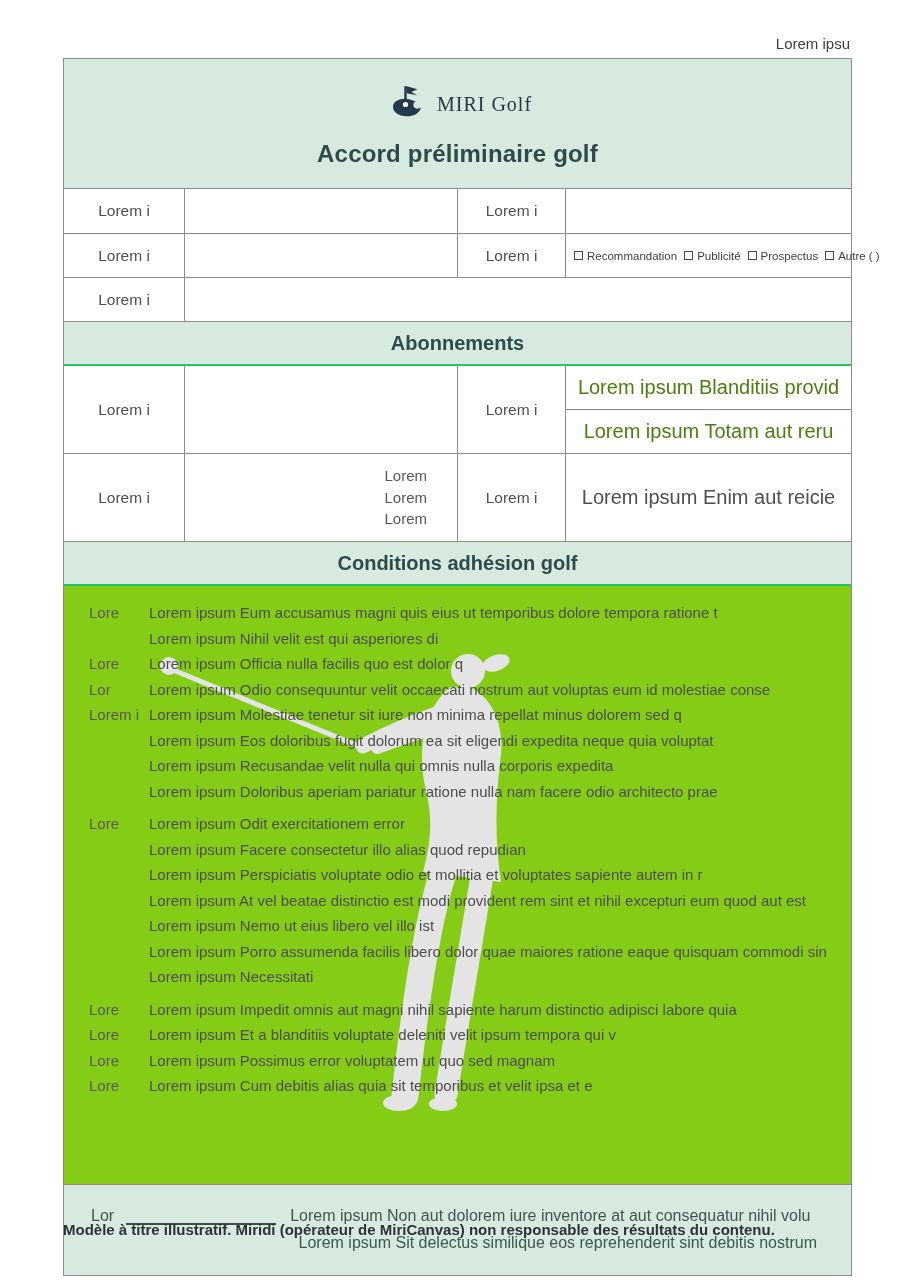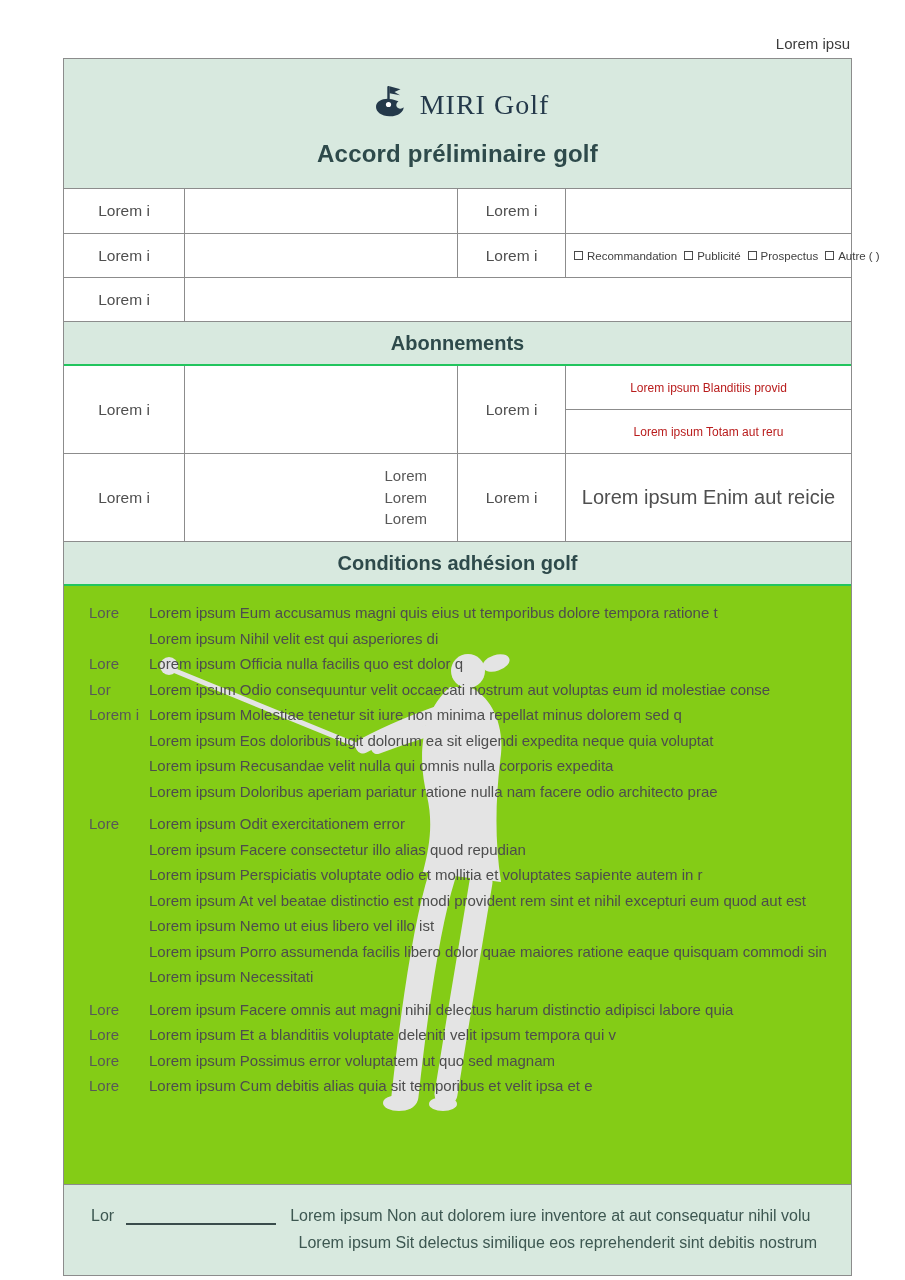--- a/index.html
+++ b/index.html
@@ -14,21 +14,21 @@
   .doc {
     position:absolute; left:63px; top:58px; width:789px;
     border:1px solid #8c8c8c; background:#fff;
   }
   .doc-header {
     height:130px; background:#d8e9df; border-bottom:1px solid #8c8c8c;
     display:flex; flex-direction:column; align-items:center; justify-content:center; gap:10px;
   }
   .brand-row { display:flex; align-items:center; gap:8px; }
   .brand-name {
-    font-family:"Liberation Serif", serif; font-size:28px; color:#24394a; letter-spacing:1px;
+    font-family:"Liberation Serif", serif; font-size:20px; color:#24394a; letter-spacing:1px;
   }
   .doc-title { font-size:24px; font-weight:700; color:#2e4a4b; letter-spacing:0.2px; }
 
   .grid-row { display:grid; border-bottom:1px solid #8c8c8c; }
   .cols-4 { grid-template-columns:121px 273px 108px 1fr; }
   .cols-2 { grid-template-columns:121px 1fr; }
   .cell { border-right:1px solid #8c8c8c; display:flex; align-items:center; justify-content:center; }
   .cell:last-child { border-right:none; }
   .cell-label { font-size:15.5px; color:#4f4f4f; }
   .cell-left { justify-content:flex-start; padding-left:8px; }
@@ -37,21 +37,21 @@
   .section-bar {
     height:44px; background:#d8e9df; border-bottom:2px solid #22c55e;
     display:flex; align-items:center; justify-content:center;
     font-size:20px; font-weight:700; color:#2e4a4b;
   }
   .checkbox-row { display:flex; align-items:center; gap:7px; font-size:11.5px; color:#3f3f3f; white-space:nowrap; }
   .cb-item { display:flex; align-items:center; gap:4px; }
   .cb-box { width:9px; height:9px; border:1.3px solid #4a4a4a; display:inline-block; flex:0 0 auto; background:#fff; }
 
   .stack2 { display:flex; flex-direction:column; align-items:stretch; justify-content:stretch; padding:0; }
-  .stack2 > div { flex:1; display:flex; align-items:center; justify-content:center; font-size:12px; color:#b91c1c; }
+  .stack2 > div { flex:1; display:flex; align-items:center; justify-content:center; font-size:20px; color:#4d7c0f; }
   .stack2 > div:first-child { border-bottom:1px solid #8c8c8c; }
 
   .right-lines { flex-direction:column; align-items:flex-end; justify-content:center; padding-right:30px; font-size:15px; color:#585858; line-height:21.5px; }
 
   .cond-body { position:relative; height:599px; background:#84cc16; overflow:hidden; border-bottom:1px solid #8c8c8c; }
   .watermark { position:absolute; left:85px; top:58px; pointer-events:none; }
   .cond-list { position:relative; padding-top:14px; }
   .cond-group { margin-bottom:7px; }
   .cond-item { display:flex; line-height:25.5px; font-size:15px; }
   .cond-label { flex:0 0 60px; margin-left:25px; color:#585858; }
@@ -232,21 +232,21 @@
               <span class="cond-text">Lorem ipsum Porro assumenda facilis libero dolor quae maiores ratione eaque quisquam commodi sin</span>
             </div>
           <div class="cond-item">
               <span class="cond-label"></span>
               <span class="cond-text">Lorem ipsum Necessitati</span>
             </div>
         </div>
         <div class="cond-group">
           <div class="cond-item">
               <span class="cond-label">Lore</span>
-              <span class="cond-text">Lorem ipsum Facere omnis aut magni nihil delectus harum distinctio adipisci labore quia</span>
+              <span class="cond-text">Lorem ipsum Impedit omnis aut magni nihil sapiente harum distinctio adipisci labore quia</span>
             </div>
           <div class="cond-item">
               <span class="cond-label">Lore</span>
               <span class="cond-text">Lorem ipsum Et a blanditiis voluptate deleniti velit ipsum tempora qui v</span>
             </div>
           <div class="cond-item">
               <span class="cond-label">Lore</span>
               <span class="cond-text">Lorem ipsum Possimus error voluptatem ut quo sed magnam</span>
             </div>
           <div class="cond-item">
@@ -261,14 +261,15 @@
       <div class="sign-line1">
         <span class="sign-label">Lor</span>
         <span class="sign-underline"></span>
         <span>Lorem ipsum Non aut dolorem iure inventore at aut consequatur nihil volu</span>
       </div>
       <div class="sign-line2">Lorem ipsum Sit delectus similique eos reprehenderit sint debitis nostrum</div>
     </div>
 
   </div>
 
+  <div class="footer-note">Modèle à titre illustratif. Miridi (opérateur de MiriCanvas) non responsable des résultats du contenu.</div>
 
 </div>
 
 </body></html>

